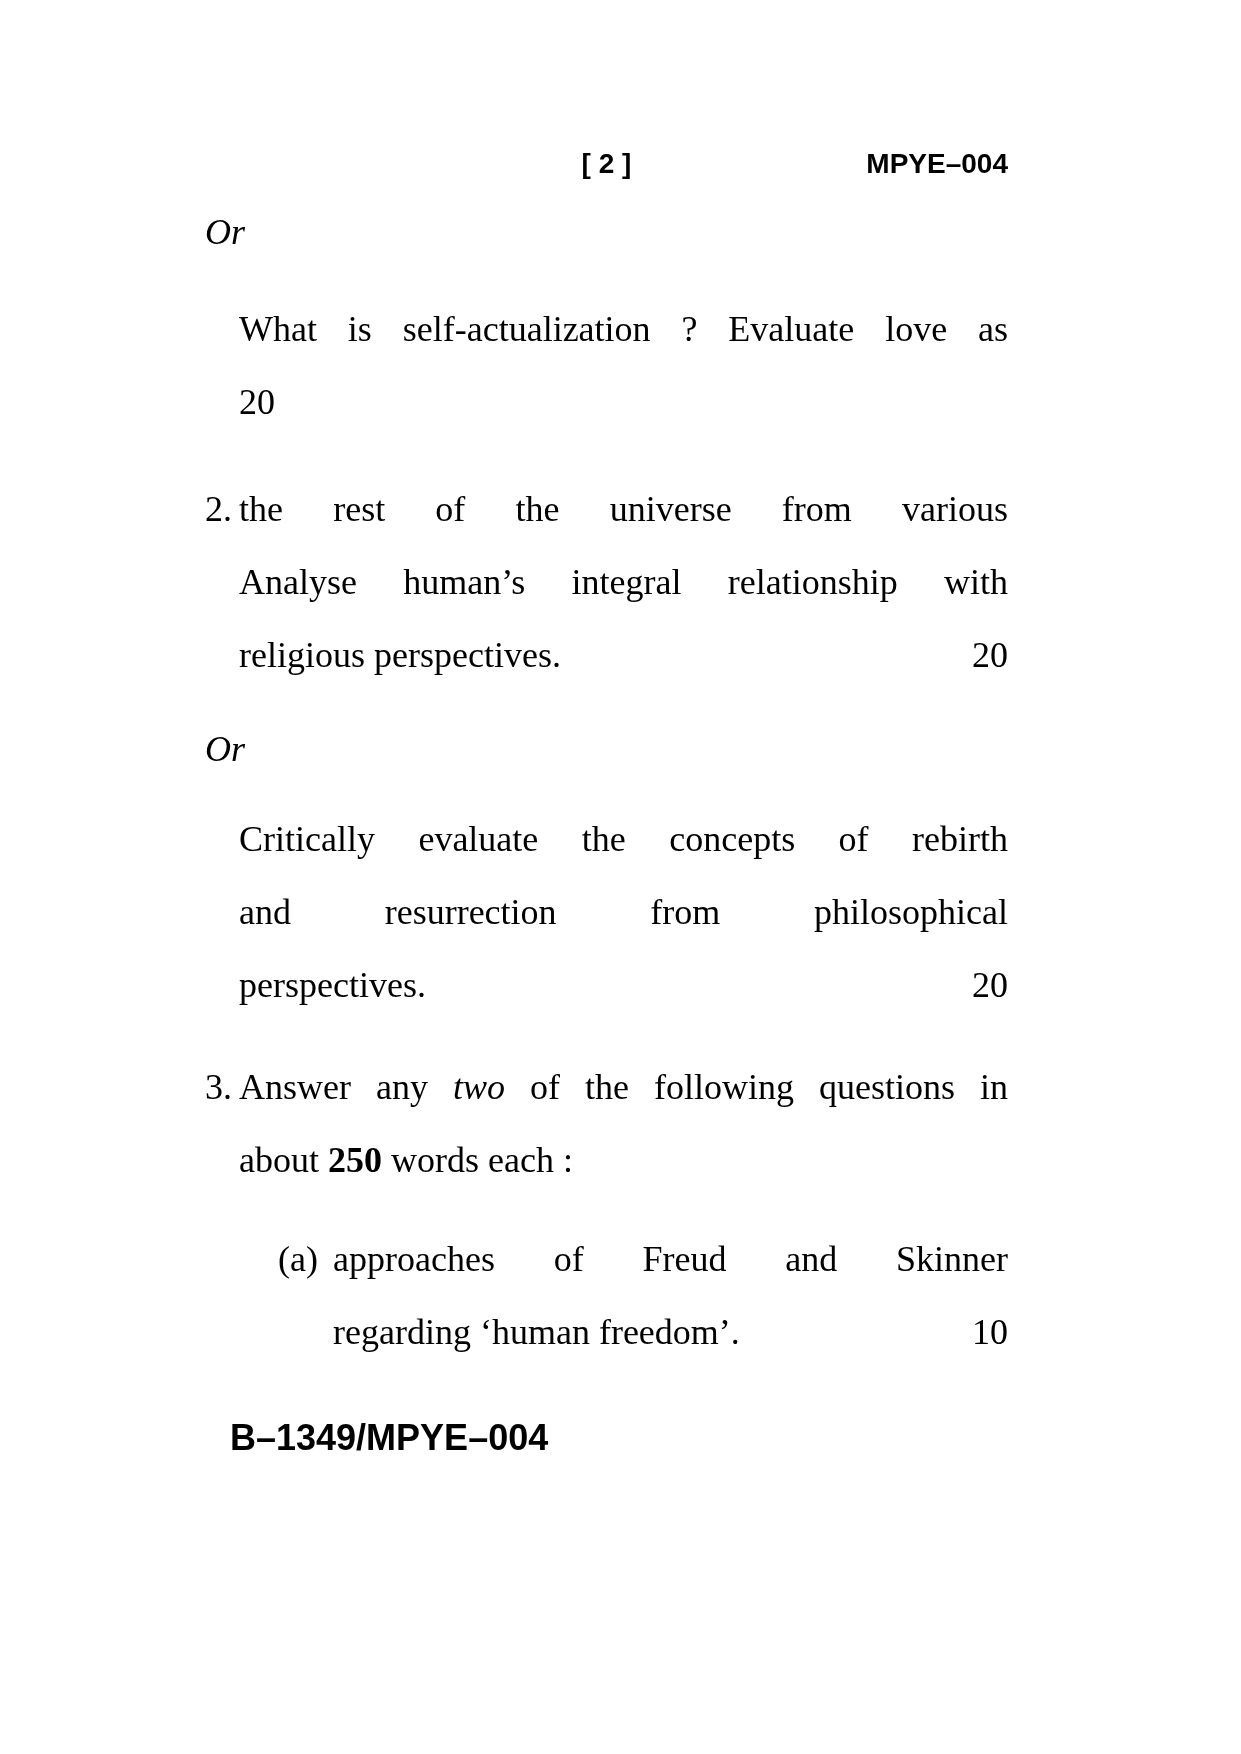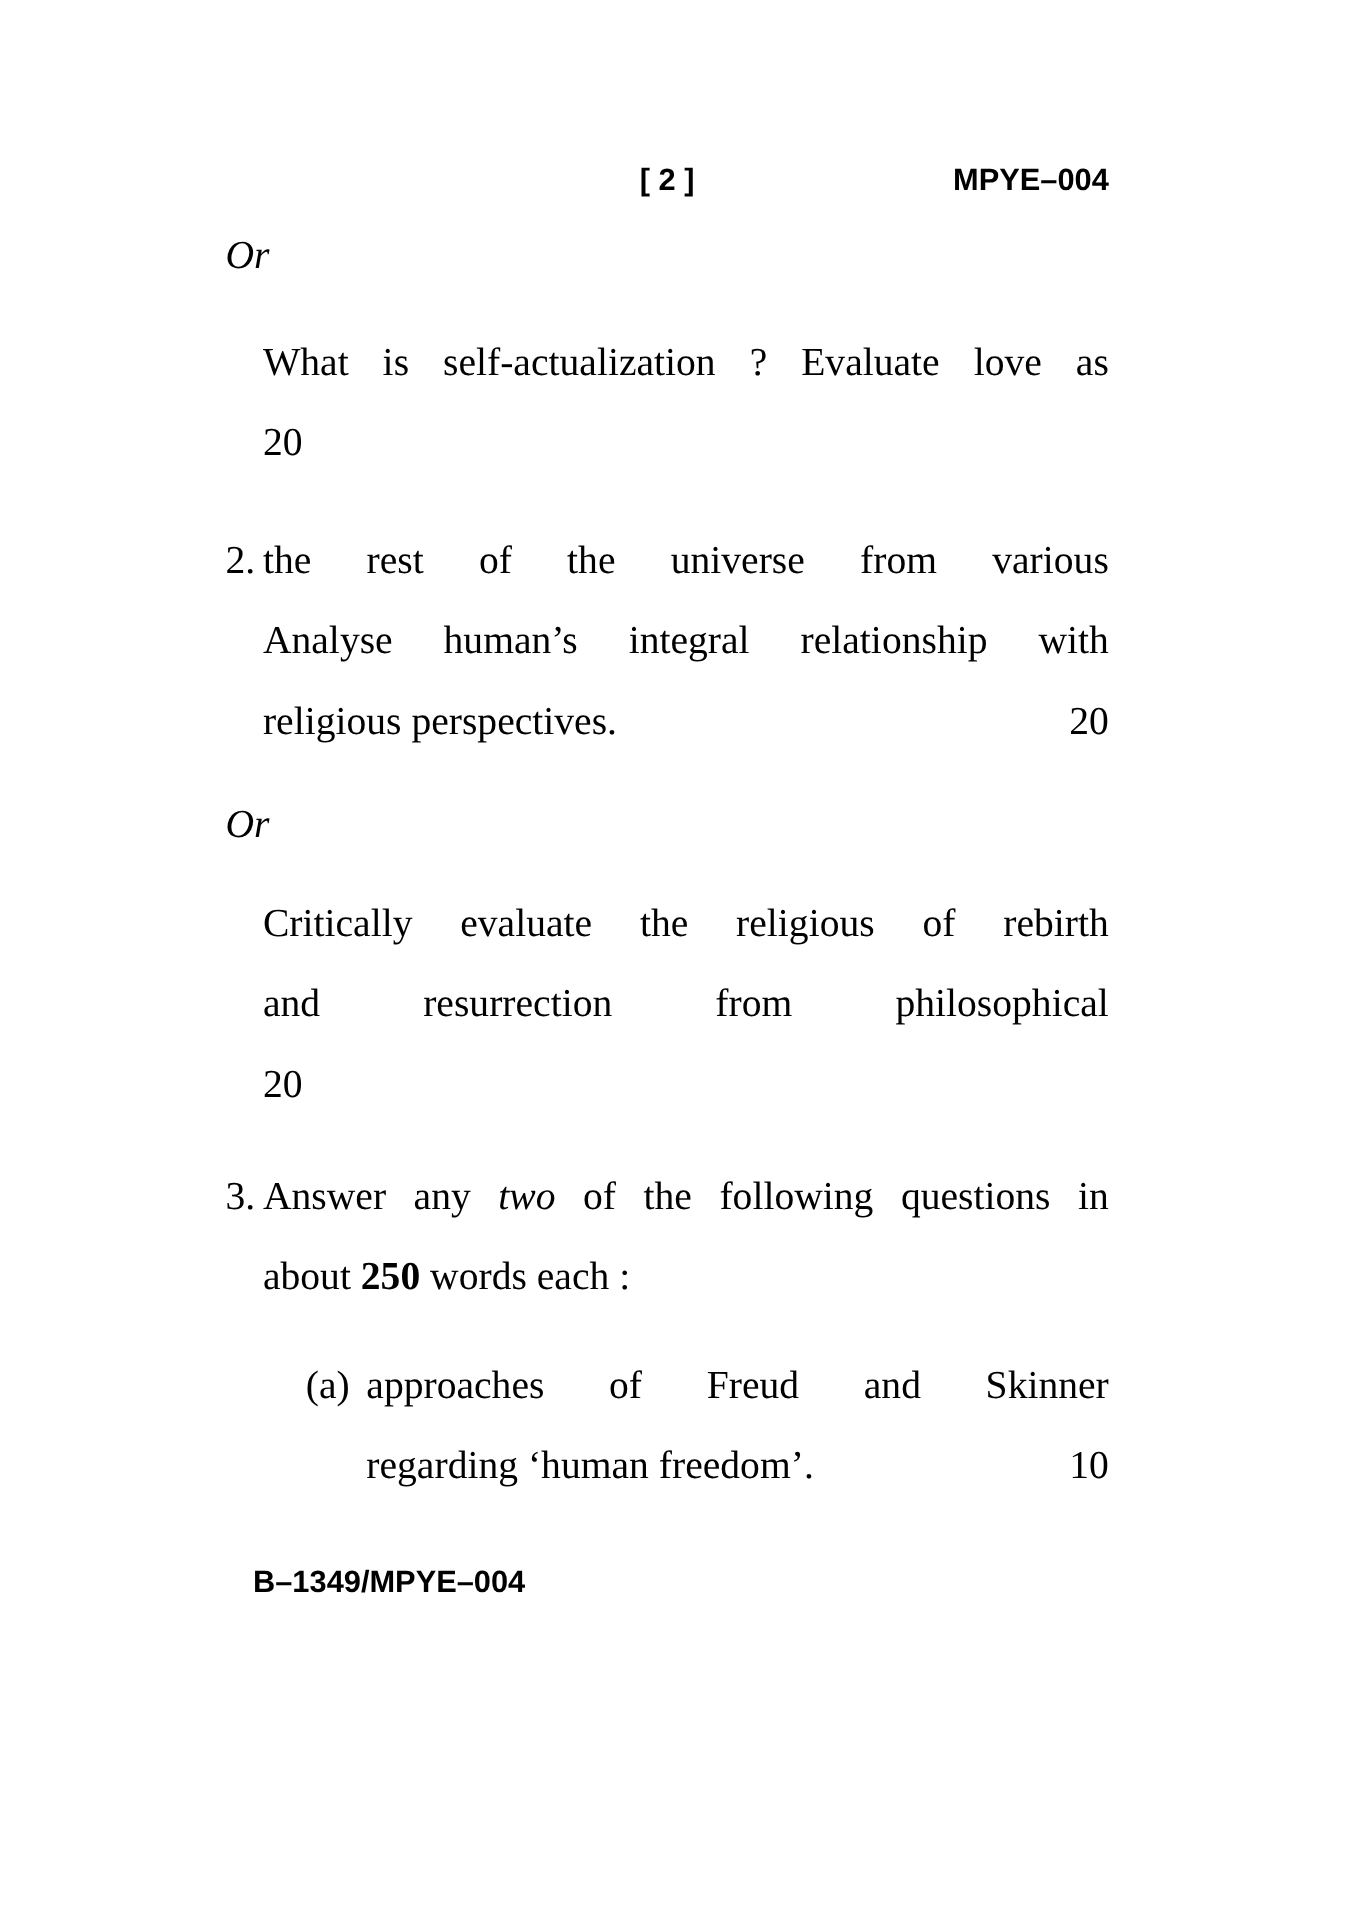--- a/index.html
+++ b/index.html
@@ -83,21 +83,21 @@
   .seg.bold   { font-weight: bold; }
   .marks-value {
     flex: 0 0 auto;
   }
   
   .ftr {
     margin-top: 47px;
     margin-left: 25px;
     font-family: "Liberation Sans", sans-serif;
     font-weight: bold;
-    font-size: 28px;
+    font-size: 36px;
     line-height: 44px;
   }
 </style>
 </head>
 <body>
 
 <div class="page">
   <div class="content">
 
     <div class="hdr">
@@ -122,23 +122,24 @@
             <div class="line"><span class="seg">Analyse human’s integral relationship with</span></div>
             <div class="line final">
               <span><span class="seg">religious perspectives.</span></span>
               <span class="marks-value">20</span>
             </div>
           </div>
         </div>
         <div class="or-divider" style="margin-top: 21px;">Or</div>
         <div class="paragraph" style="margin-top: 17px;">
           <div class="ptext">
-            <div class="line"><span class="seg">Critically evaluate the religious of rebirth</span></div>
+            <div class="line"><span class="seg">Critically evaluate the concepts of rebirth</span></div>
             <div class="line"><span class="seg">and resurrection from philosophical</span></div>
             <div class="line final">
+              <span><span class="seg">perspectives.</span></span>
               <span class="marks-value">20</span>
             </div>
           </div>
         </div>
         <div class="paragraph" style="margin-top: 29px;">
           <span class="marker">3.</span>
           <div class="ptext">
             <div class="line"><span class="seg">Answer any </span><span class="seg italic">two</span><span class="seg"> of the following questions in</span></div>
             <div class="line final">
               <span><span class="seg">about </span><span class="seg bold">250</span><span class="seg"> words each :</span></span>

